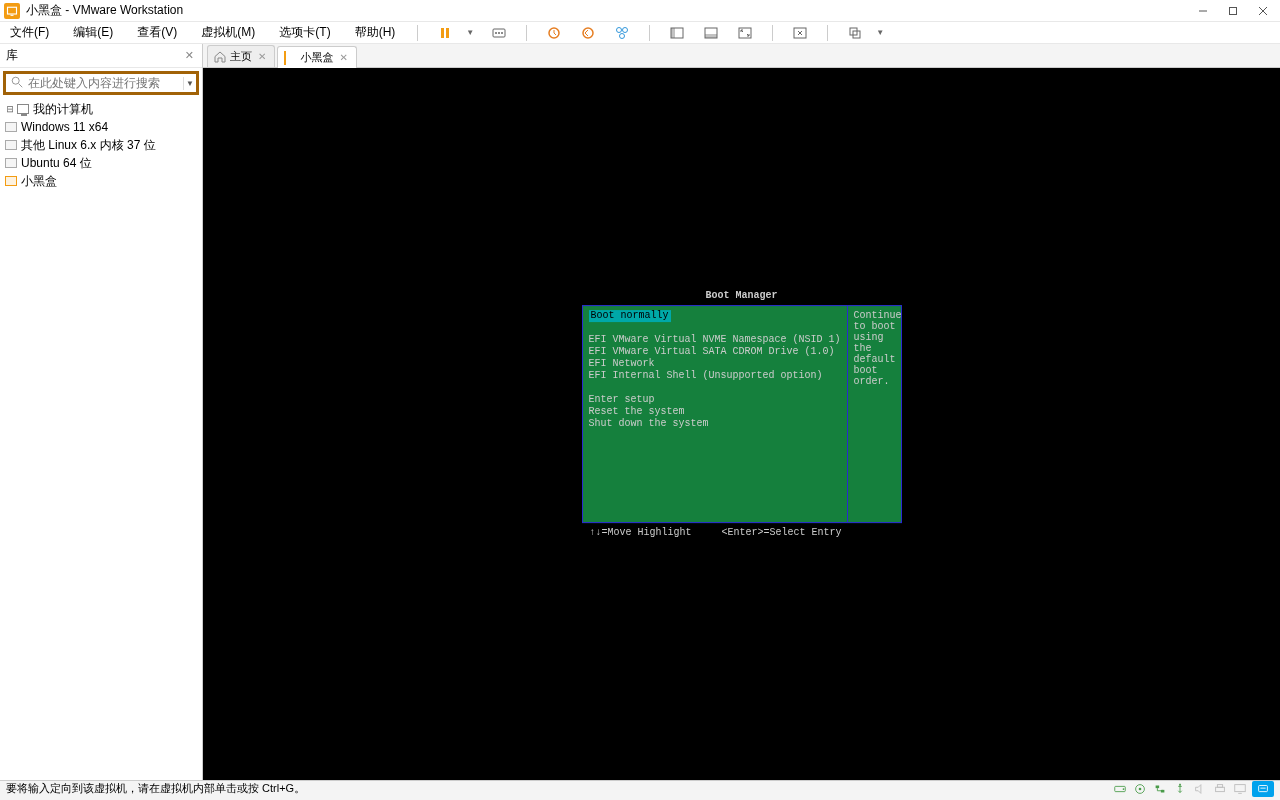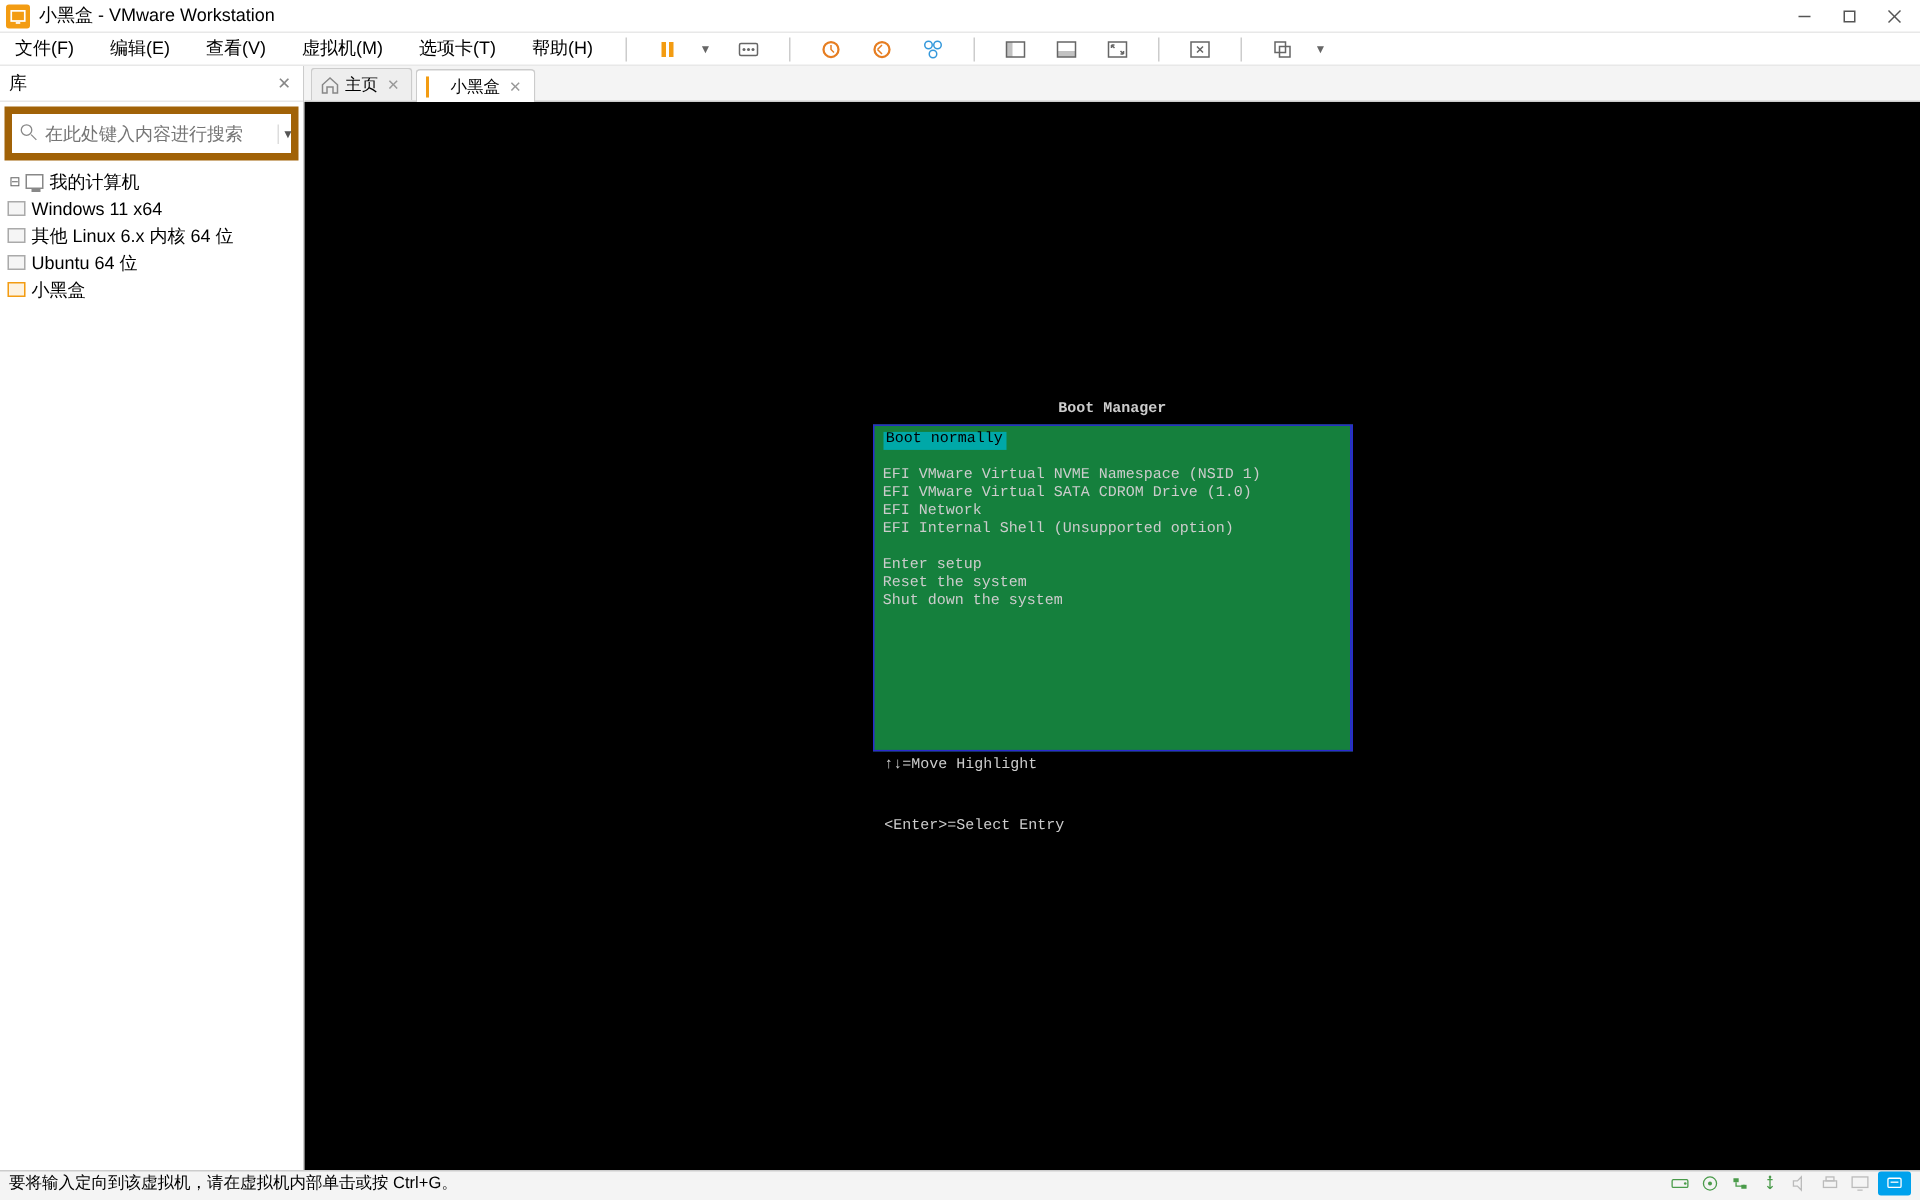--- a/index.html
+++ b/index.html
@@ -23,21 +23,21 @@
 .menubar .ddarr { font-size:8px; color:#666; margin-left:-2px; margin-right:2px; }
 
 
 .main { flex:1; display:flex; min-height:0; }
 
 
 .library { width:203px; border-right:1px solid #ccc; display:flex; flex-direction:column; background:#fff; }
 .libhdr { display:flex; align-items:center; padding:3px 6px; border-bottom:1px solid #e8e8e8; }
 .libhdr .lbl { flex:1; }
 .libhdr .xbtn { cursor:pointer; color:#888; font-size:11px; padding:0 2px; }
-.searchwrap { display:flex; align-items:center; border:5px solid #a16207; margin:3px; height:36px; background:#fff; }
+.searchwrap { display:flex; align-items:center; border:3px solid #a16207; margin:3px; height:24px; background:#fff; }
 .searchwrap .sicon { width:16px; height:16px; margin:0 4px; color:#888; }
 .searchwrap input { flex:1; border:none; outline:none; font-size:12px; }
 .searchwrap .ddicon { width:14px; color:#555; text-align:center; cursor:pointer; font-size:8px; border-left:1px solid #ddd; padding:2px; }
 
 .tree { flex:1; overflow:auto; padding:2px 0; }
 .treerow { display:flex; align-items:center; height:18px; padding-left:4px; cursor:pointer; white-space:nowrap; }
 .treerow .tw { width:12px; text-align:center; font-size:9px; color:#666; }
 .treerow .vmicon { width:14px; height:14px; margin-right:3px; display:inline-flex; align-items:center; justify-content:center; }
 .treerow.child { }
 .pcicon { border:1px solid #888; width:12px; height:10px; position:relative; }
@@ -58,21 +58,21 @@
 
 
 .bootwrap { position:absolute; left:50%; top:50%; transform:translate(-50%,-54%); }
 .boottitle { color:#ccc; font-family:"Courier New",monospace; font-size:10px; text-align:center; margin-bottom:4px; font-weight:bold; }
 .bootbox { width:320px; height:218px; background:#15803d; border:1px solid #2a2ad0; display:flex; font-family:"Courier New",monospace; font-size:10px; color:#ccc; box-shadow:1px 1px 0 #000; }
 .bootleft { flex:1; padding:4px 6px; border-right:1px solid #2a2ad0; }
 .bootright { width:108px; padding:4px 6px; }
 .bootsel { background:#00a8a8; color:#000; display:inline-block; padding:0 2px; }
 .bootitem { line-height:12px; cursor:pointer; white-space:nowrap; }
 .bootgap { height:12px; }
-.bootfooter { color:#ccc; font-family:"Courier New",monospace; font-size:10px; margin-top:4px; display:flex; gap:30px; padding-left:8px;flex-direction:column; }
+.bootfooter { color:#ccc; font-family:"Courier New",monospace; font-size:10px; margin-top:4px; display:flex; gap:30px; padding-left:8px; }
 
 
 .statusbar { height:20px; background:#f4f4f4; border-top:1px solid #ccc; display:flex; align-items:flex-start; padding:0 6px; font-size:11px; }
 .statusbar .msg { flex:1; }
 .statusbar .sticons { display:flex; gap:4px; align-items:center; }
 .statusbar .sticon { width:16px; height:16px; display:flex; align-items:center; justify-content:center; color:#4a9b4a; cursor:pointer; }
 .statusbar .sticon.dim { color:#bbb; }
 .statusbar .sticon.msgbox { background:#00a2ed; width:22px; color:#fff; border-radius:2px; }
 </style>
 </head>
@@ -219,21 +219,21 @@
       <div class="treerow child">
         <span class="vmicon">
             <span class="vmiconbox"></span>
           </span>
         <span>Windows 11 x64</span>
       </div>
       <div class="treerow child">
         <span class="vmicon">
             <span class="vmiconbox"></span>
           </span>
-        <span>其他 Linux 6.x 内核 64 位</span>
+        <span>其他 Linux 6.x 内核 37 位</span>
       </div>
       <div class="treerow child">
         <span class="vmicon">
             <span class="vmiconbox"></span>
           </span>
         <span>Ubuntu 64 位</span>
       </div>
       <div class="treerow child">
         <span class="vmicon">
             <span class="vmiconbox active"></span>
@@ -270,20 +270,21 @@
             <div class="bootgap"></div>
             <div class="bootitem">EFI VMware Virtual NVME Namespace (NSID 1)</div>
             <div class="bootitem">EFI VMware Virtual SATA CDROM Drive (1.0)</div>
             <div class="bootitem">EFI Network</div>
             <div class="bootitem">EFI Internal Shell (Unsupported option)</div>
             <div class="bootgap"></div>
             <div class="bootitem">Enter setup</div>
             <div class="bootitem">Reset the system</div>
             <div class="bootitem">Shut down the system</div>
           </div>
+          <div class="bootright">Continue to boot using the default boot order.</div>
         </div>
         <div class="bootfooter">
           <span>↑↓=Move Highlight</span>
           <span>&lt;Enter&gt;=Select Entry</span>
         </div>
       </div>
     </div>
   </div>
 </div>
 

